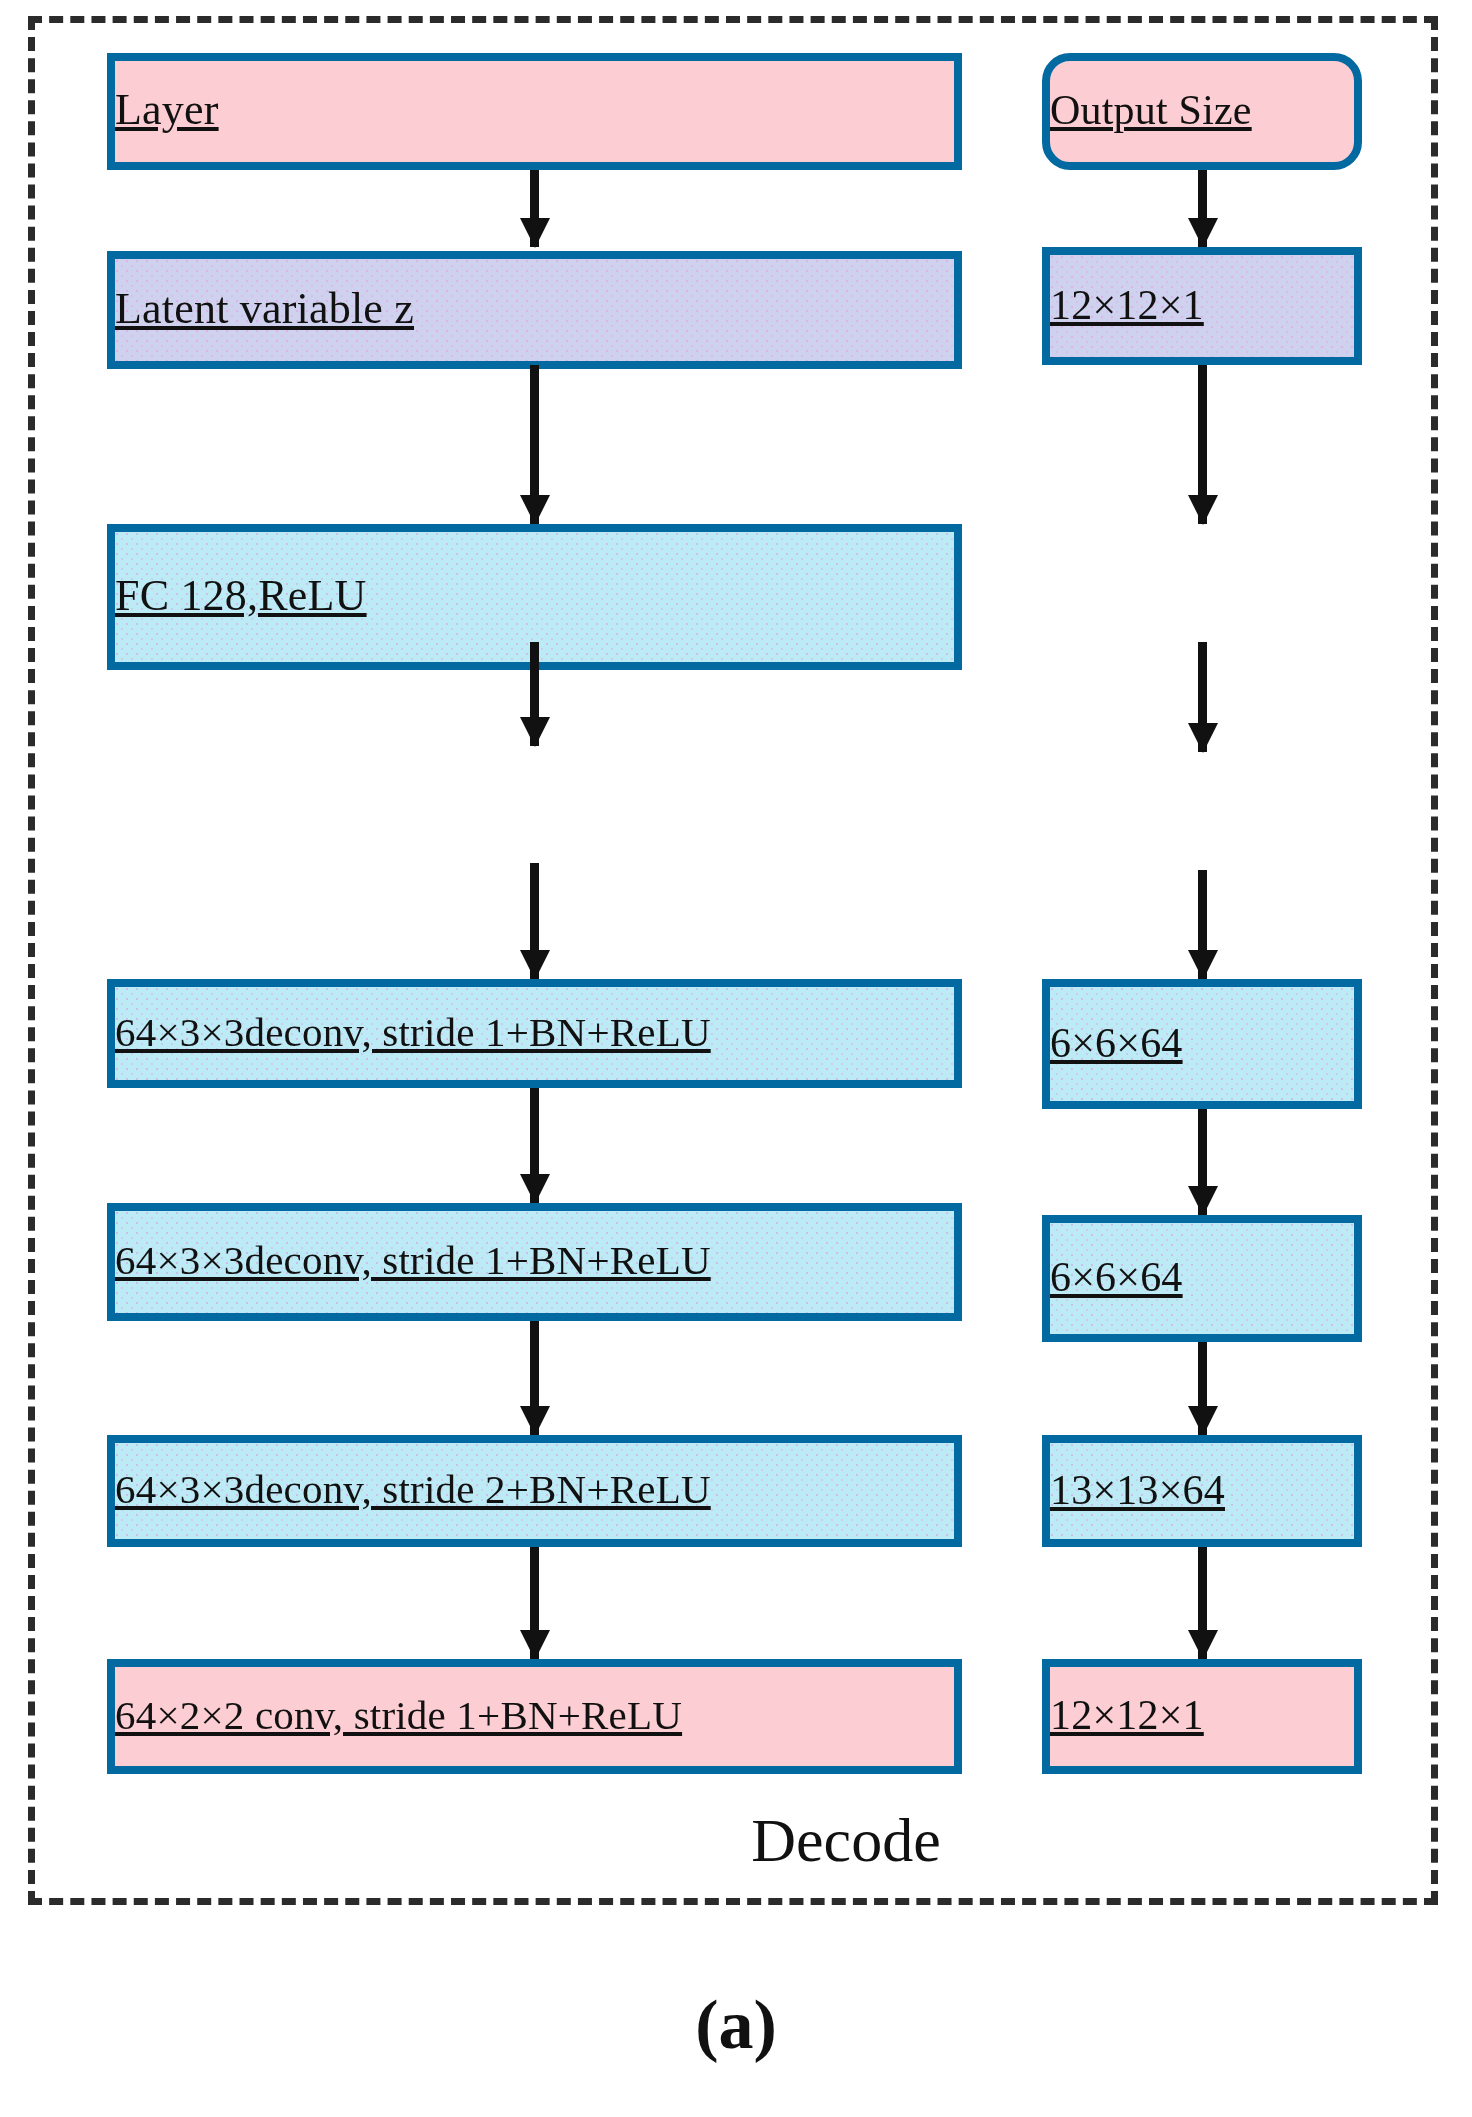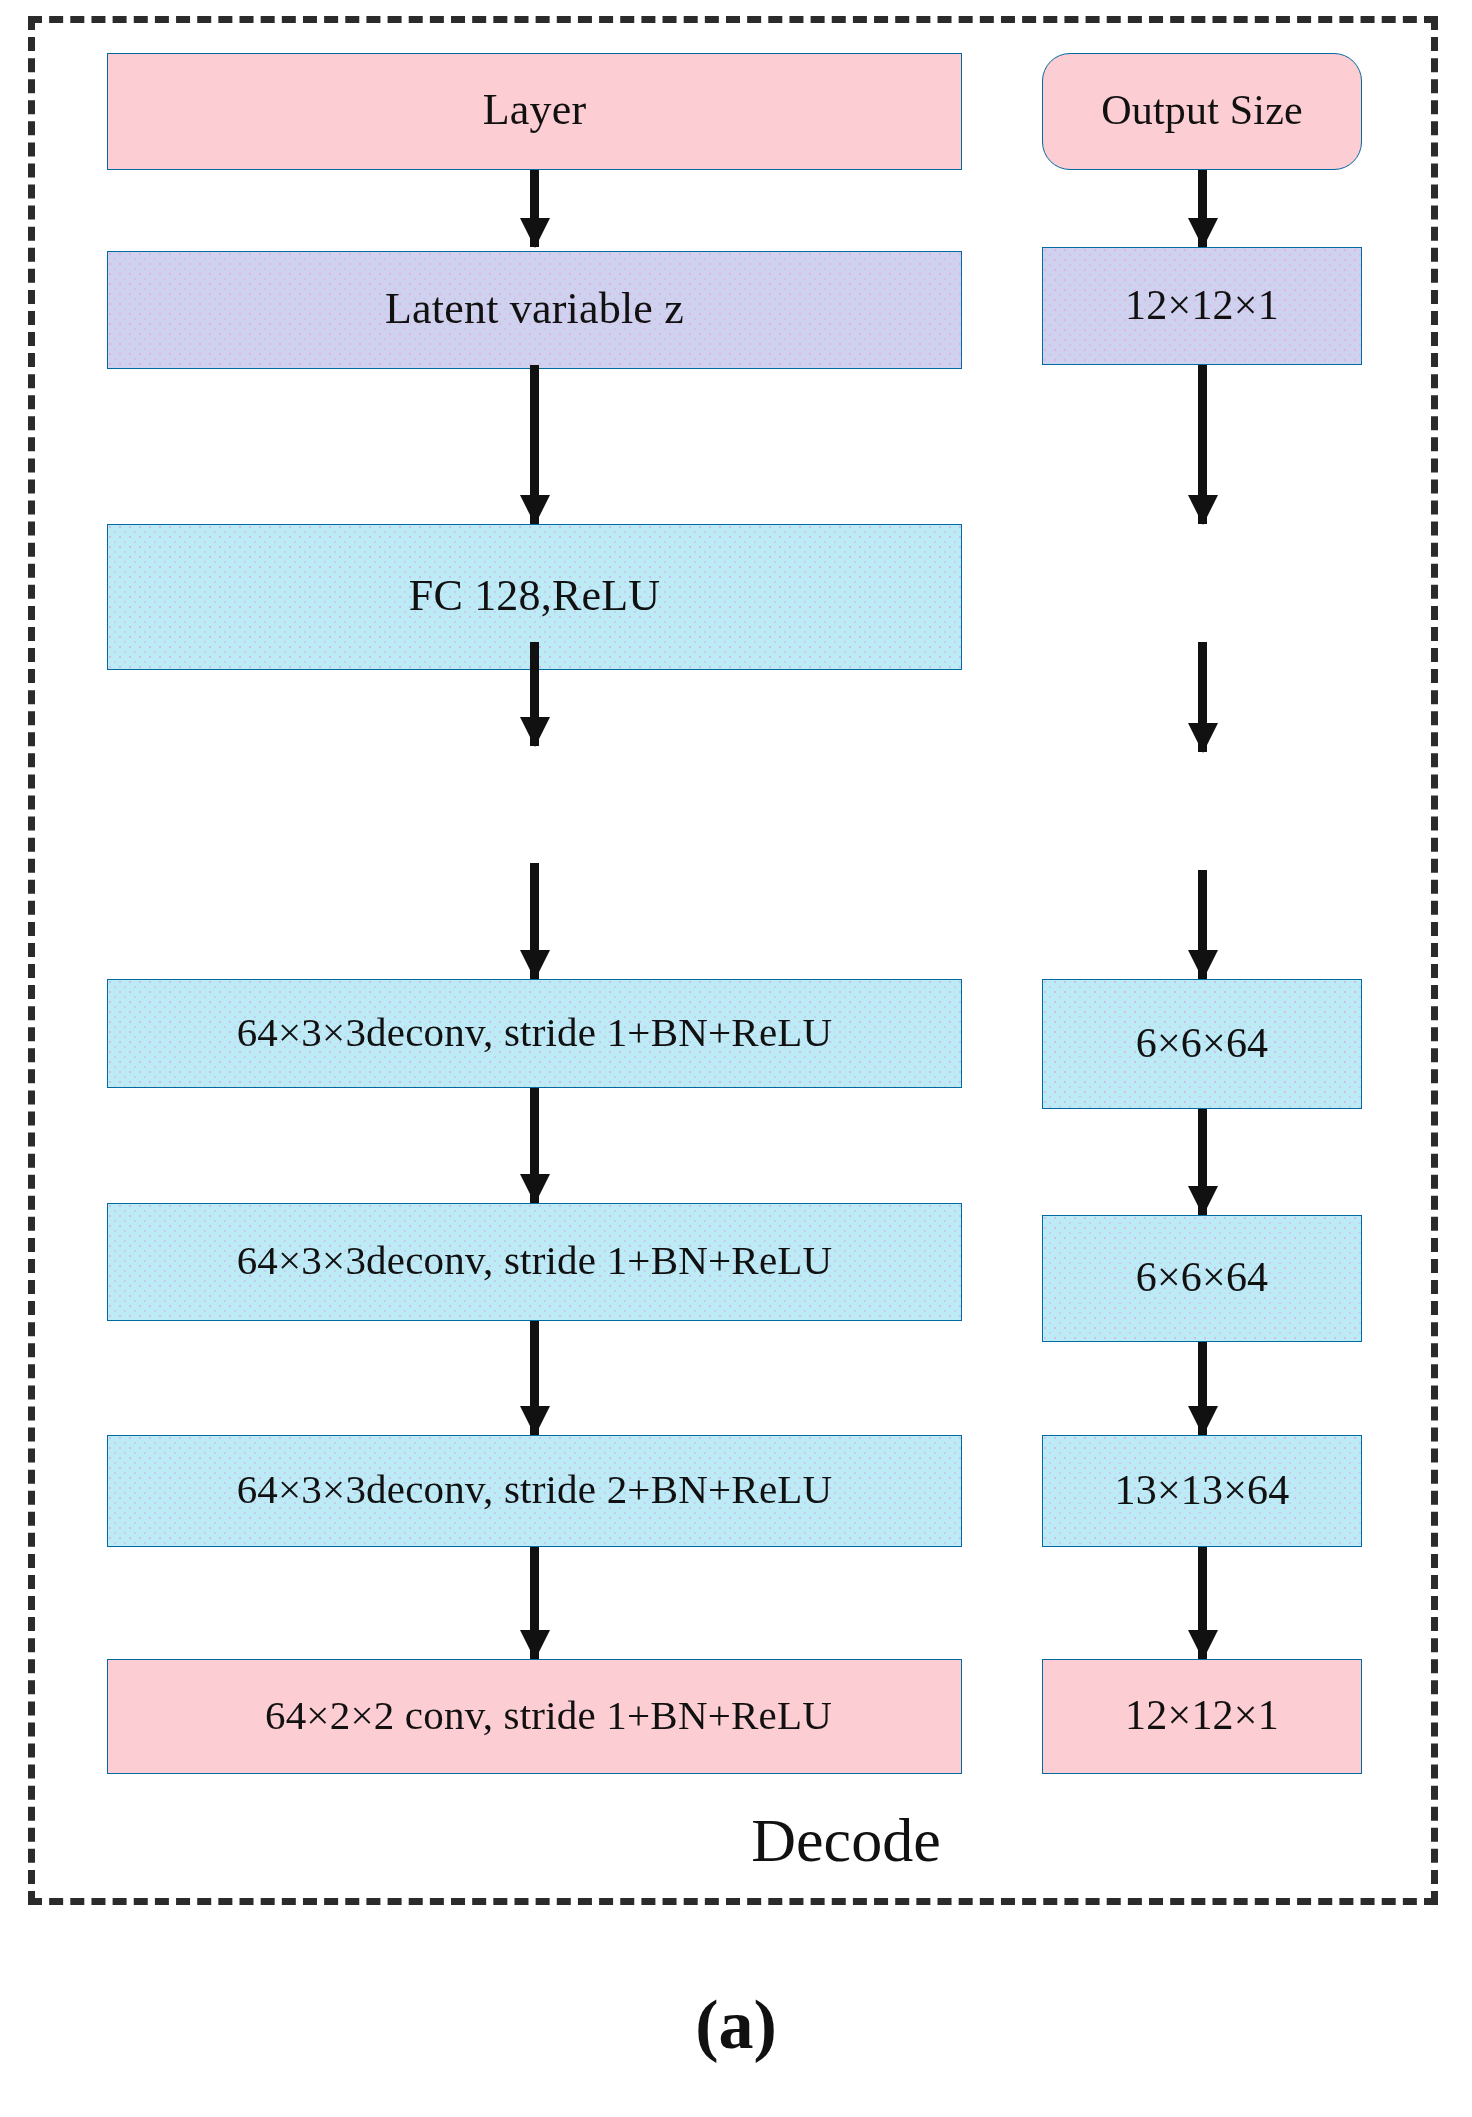--- a/index.html
+++ b/index.html
@@ -30,29 +30,30 @@
     width: 1410px;
     height: 1889px;
     border: 7px dashed #2b2b2b;
     box-sizing: border-box;
   }
 
   
   .node {
     position: absolute;
     box-sizing: border-box;
-    border: 1px solid #0369a1;
+    border: 8px solid #0369a1;
     display: flex;
     align-items: center;
-    justify-content: center;
+    justify-content: flex-start;
     text-align: center;
     color: #111111;
     line-height: 1.05;
     letter-spacing: 0.2px;
     white-space: nowrap;
+    text-decoration: underline;
   }
 
   .node .lbl {
     display: block;
     transform: translateY(-1px);
   }
 
   
   .fill-pink {
     background-color: #fccdd2;
@@ -188,21 +189,21 @@
   <div class="node col-layer fill-cyan small-text" style="top:1435px; height:112px;">
     <span class="lbl">64×3×3deconv, stride 2+BN+ReLU</span>
   </div>
   <div class="node col-out fill-cyan" style="top:1435px; height:112px;">
     <span class="lbl">13×13×64</span>
   </div>
 
   <div class="arrow" style="left:530px; top:1547px; height:112px;"></div>
   <div class="arrow" style="left:1198px; top:1547px; height:112px;"></div>
 
-  <div class="node col-layer fill-pink small-text" style="top:1659px; height:115px;padding-left:28px;">
+  <div class="node col-layer fill-pink small-text" style="top:1659px; height:115px;">
     <span class="lbl">64×2×2 conv, stride 1+BN+ReLU</span>
   </div>
   <div class="node col-out fill-pink" style="top:1659px; height:115px;">
     <span class="lbl">12×12×1</span>
   </div>
 
   <div class="decode-label" style="top:1805px; padding-left:110px;">Decode</div>
 
   <div class="figure-label" style="top:1985px;">(a)</div>
 

